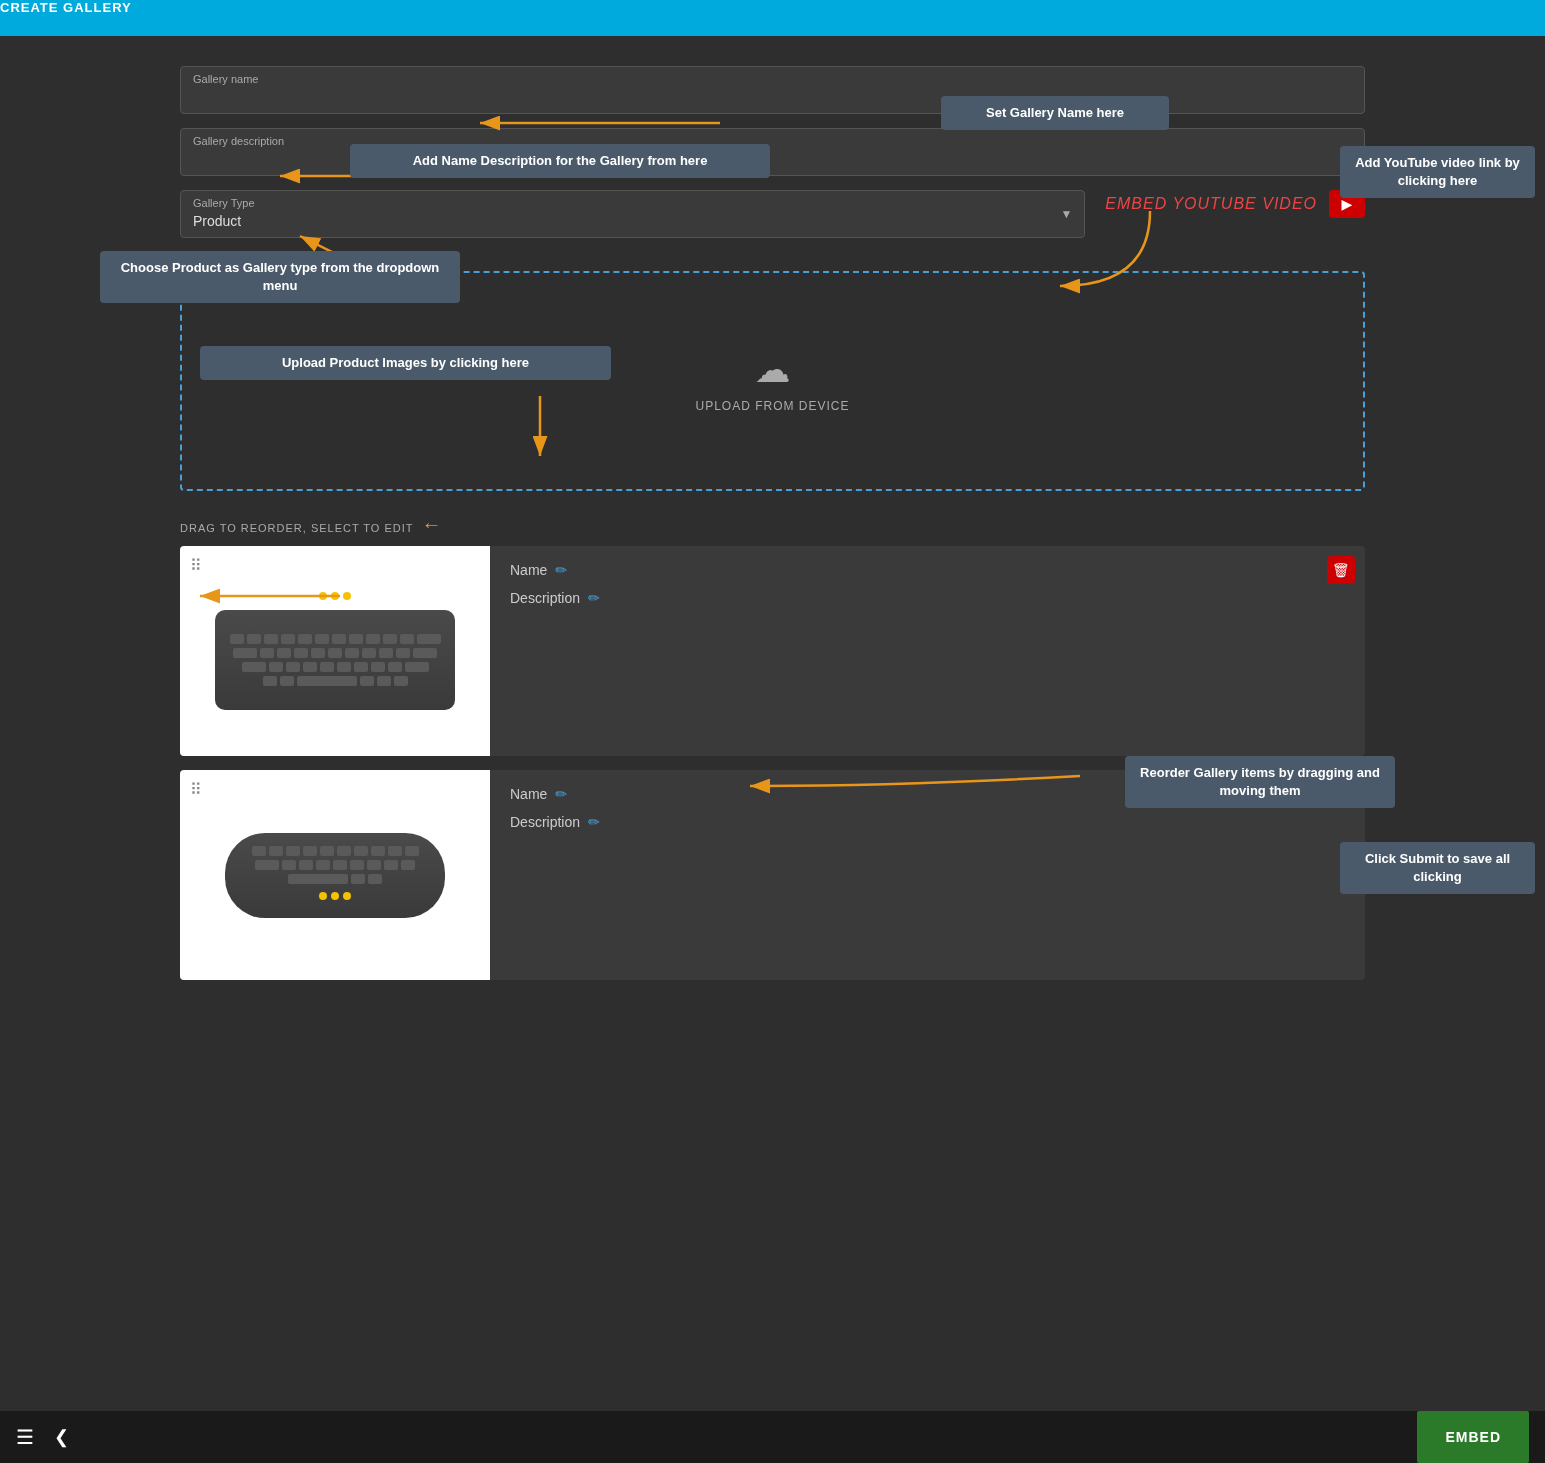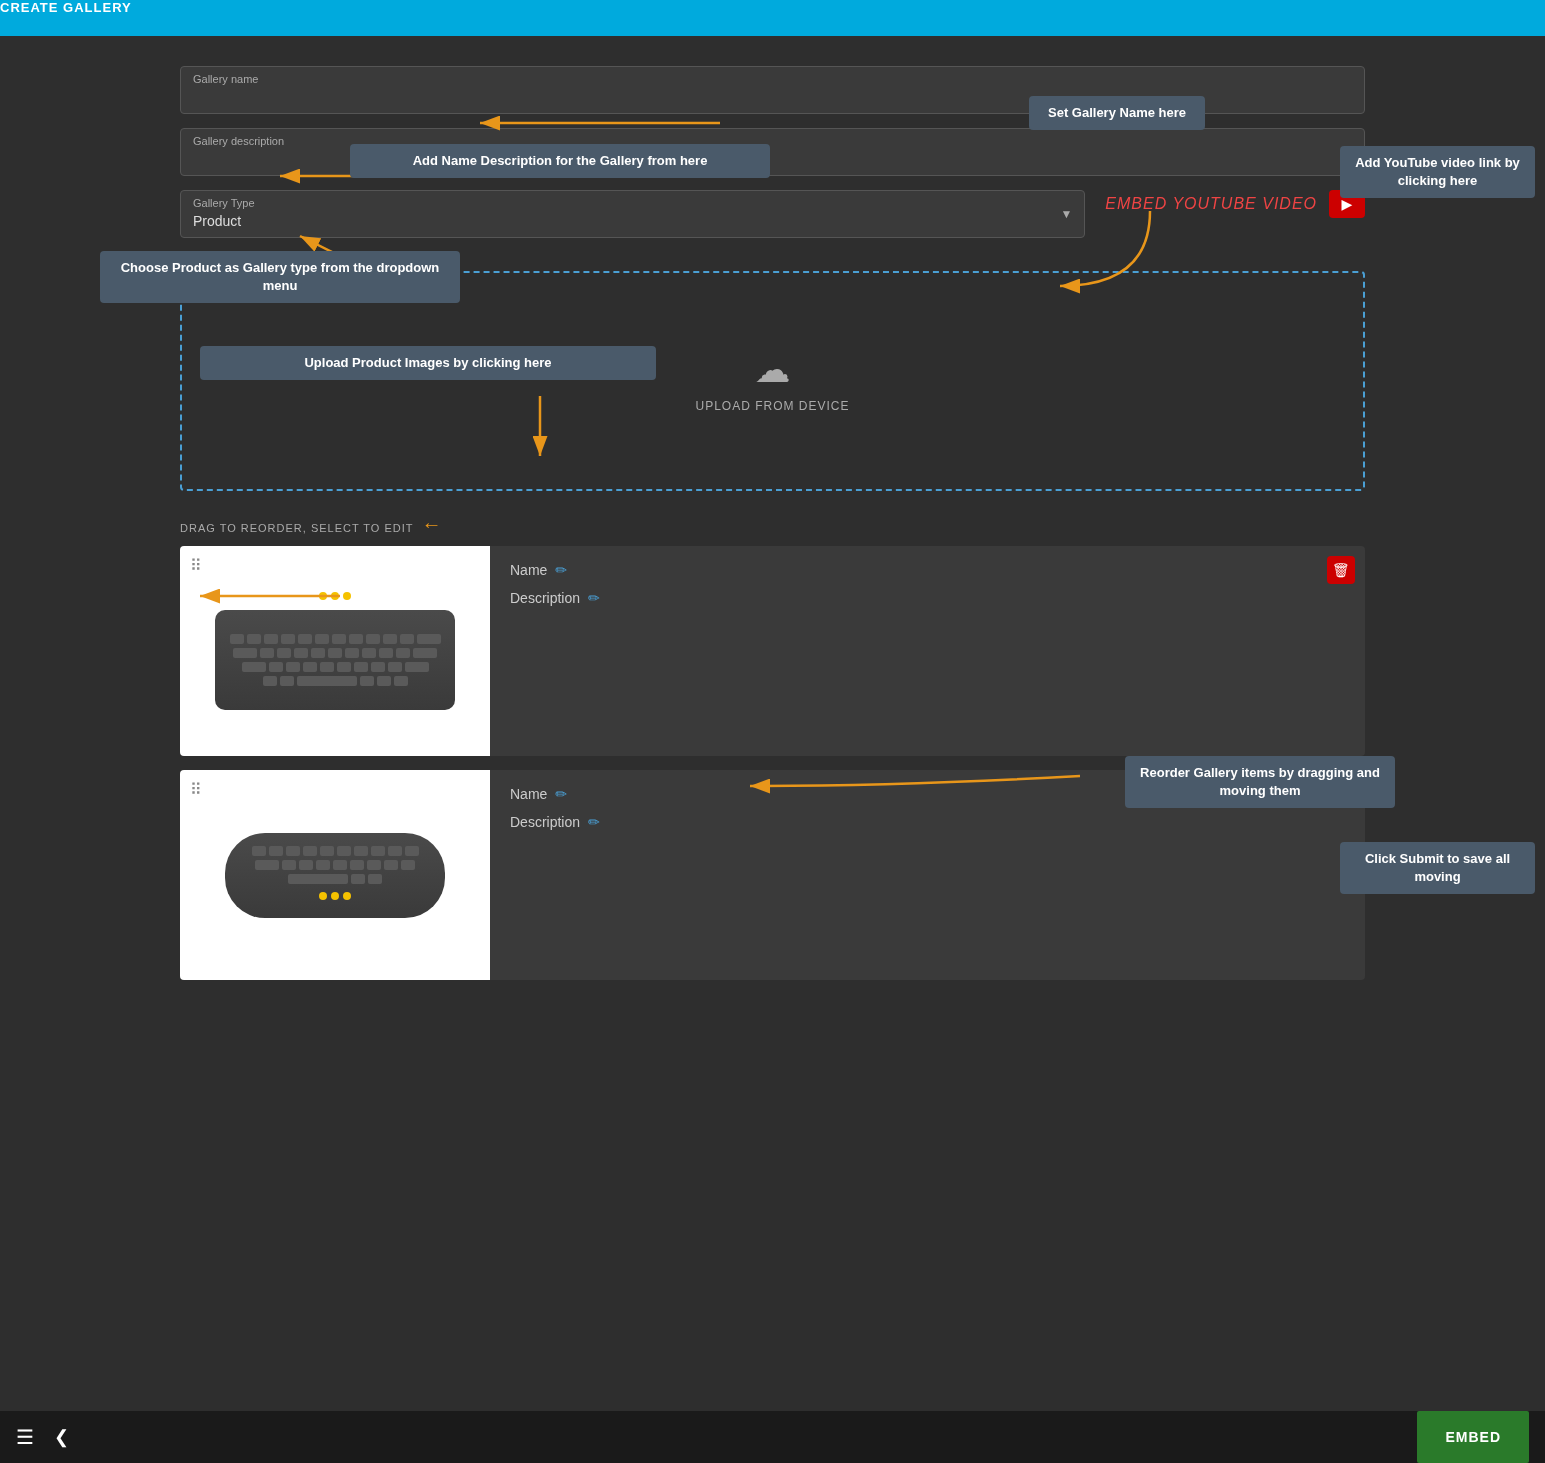--- a/index.html
+++ b/index.html
@@ -474,33 +474,33 @@
         <span class="detail-label">Name</span>
         <span class="edit-icon">✏</span>
       </div>
       <div class="detail-row">
         <span class="detail-label">Description</span>
         <span class="edit-icon">✏</span>
       </div>
     </div>
   </div>
 
-  <div class="annotation" style="top:60px; right:340px; width:176px;">Set Gallery Name here</div>
+  <div class="annotation" style="top:60px; right:376px; width:228px;">Set Gallery Name here</div>
 
   <div class="annotation" style="top:108px; left:350px; width:420px;">Add Name Description for the Gallery from here</div>
 
   <div class="annotation" style="top:110px; right:10px; width:195px;">Add YouTube video link by clicking here</div>
 
   <div class="annotation" style="top:215px; left:100px; width:360px;">Choose Product as Gallery type from the dropdown menu</div>
 
-  <div class="annotation" style="top:310px; left:200px; width:456px;">Upload Product Images by clicking here</div>
+  <div class="annotation" style="top:310px; left:200px; width:411px;">Upload Product Images by clicking here</div>
 
   <div class="annotation" style="top:720px; right:150px; width:270px;">Reorder Gallery items by dragging and moving them</div>
 
-  <div class="annotation" style="bottom:180px; right:10px; width:195px;">Click Submit to save all moving</div>
+  <div class="annotation" style="bottom:180px; right:10px; width:195px;">Click Submit to save all clicking</div>
 
   <svg style="position:absolute;top:0;left:0;width:100%;height:100%;pointer-events:none;z-index:140;" xmlns="http://www.w3.org/2000/svg">
     <defs>
       <marker id="arrowhead" markerWidth="8" markerHeight="6" refX="8" refY="3" orient="auto">
         <polygon points="0 0, 8 3, 0 6" fill="#e8961a"></polygon>
       </marker>
     </defs>
 
     <path d="M 720 87 L 480 87" stroke="#e8961a" stroke-width="2.5" fill="none" marker-end="url(#arrowhead)"></path>
 

